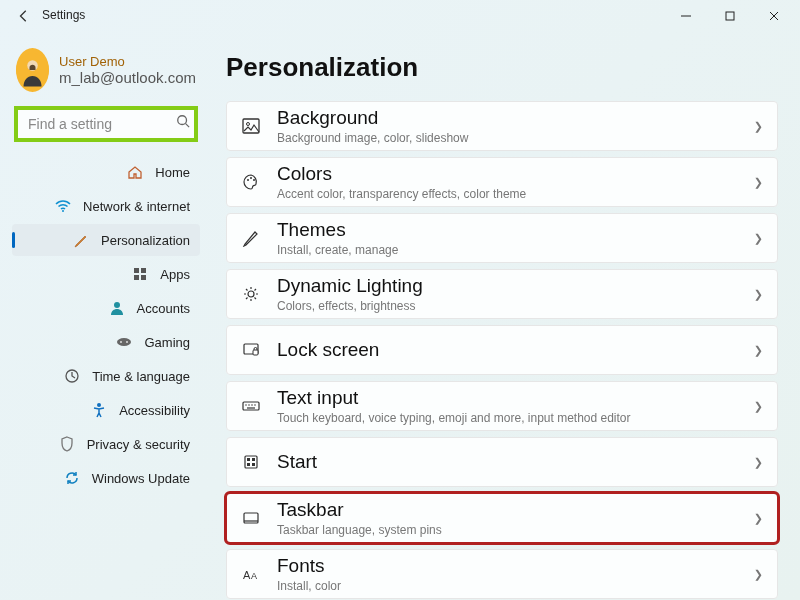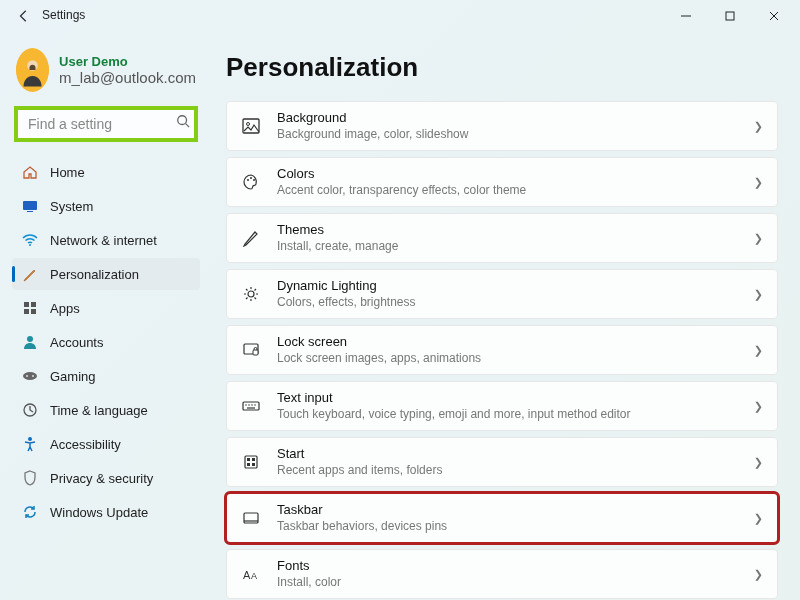--- a/index.html
+++ b/index.html
@@ -7,39 +7,39 @@
 .titlebar { height:32px; display:flex; align-items:center; padding:0 4px; }
 .titlebar-left { display:flex; align-items:flex-start; gap:10px; padding-left:12px; }
 .back-btn { width:16px; height:16px; display:flex; align-items:center; justify-content:center; color:#333; font-size:12px; }
 .titlebar-title { font-size:12px; color:#222; }
 .titlebar-right { margin-left:auto; display:flex; }
 .win-btn { width:44px; height:32px; display:flex; align-items:center; justify-content:center; color:#222; font-size:10px; }
 .main { display:flex; height:calc(600px - 32px); }
 .sidebar { width:208px; padding:10px 8px 10px 12px; display:flex; flex-direction:column; }
 .user-block { display:flex; align-items:center; gap:10px; padding:6px 4px 14px 4px; }
 .avatar { width:44px; height:44px; border-radius:50%; background:#f7b731; display:flex; align-items:center; justify-content:center; overflow:hidden; }
-.user-name { font-size:13px; font-weight:700; color:#15803d; }
+.user-name { font-size:13px; font-weight:400; color:#a16207; }
 .user-email { font-size:15px; color:#555; }
 .search-wrap { position:relative; margin:0 2px 10px 2px; }
 .search-input { width:100%; height:36px; border:4px solid #84cc16; background:#fbfdfe; padding:0 30px 0 10px; font-size:14px; color:#333; }
 .search-input::placeholder { color:#888; }
 .search-icon { position:absolute; right:8px; top:8px; color:#666; font-size:14px; }
 .nav { display:flex; flex-direction:column; gap:2px; margin-top:4px; }
-.nav-item { display:flex; align-items:center; gap:12px; height:32px; padding:0 10px; border-radius:4px; font-size:13px; color:#222; position:relative; }
+.nav-item { display:flex; align-items:center; gap:12px; height:32px; padding:0 10px; border-radius:4px; font-size:13px; color:#222; position:relative;justify-content:flex-end; }
 .nav-item.active { background:#e3ebef; }
 .nav-item.active::before { content:""; position:absolute; left:0; top:8px; bottom:8px; width:3px; background:#0067c0; border-radius:2px; }
 .nav-icon { width:16px; height:16px; display:flex; align-items:center; justify-content:center; }
 .content { flex:1; padding:14px 22px 10px 18px; overflow-y:auto; }
 .page-title { font-size:26px; font-weight:600; color:#111; margin-bottom:18px; margin-top:6px; }
 .cards { display:flex; flex-direction:column; gap:6px; }
 .card { background:#fcfefe; border:1px solid #e6e6e6; border-radius:4px; height:50px; display:flex; align-items:center; padding:0 14px; gap:16px; }
 .card.highlighted { outline:3px solid #b02020; outline-offset:-1px;align-items:center; }
 .card-icon { width:20px; height:20px; display:flex; align-items:center; justify-content:center; color:#333; flex-shrink:0; }
 .card-text { display:flex; flex-direction:column; justify-content:center; }
-.card-title { font-size:13px; color:#111; line-height:1.3; }
+.card-title { font-size:19px; color:#111; line-height:1.3; }
 .card-sub { font-size:12px; color:#777; line-height:1.3; }
 .chev { margin-left:auto; color:#777; font-size:11px; }
 svg { display:block; }
 </style>
 </head>
 <body>
 
 <div class="titlebar">
   <div class="titlebar-left">
     <div class="back-btn">
@@ -98,29 +98,20 @@
         <span class="nav-icon">
             <svg width="16" height="16" viewBox="0 0 16 16">
               <path d="M2 8l6-5 6 5v6H9v-4H7v4H2z" fill="none" stroke="#c06030" stroke-width="1.3"></path>
             </svg>
           </span>
         <span>Home</span>
       </div>
       <div class="nav-item">
         <span class="nav-icon">
             <svg width="16" height="16" viewBox="0 0 16 16">
-              <rect x="1" y="3" width="14" height="9" rx="1" fill="#2060c0"></rect>
-              <rect x="5" y="13" width="6" height="1" fill="#2060c0"></rect>
-            </svg>
-          </span>
-        <span>System</span>
-      </div>
-      <div class="nav-item">
-        <span class="nav-icon">
-            <svg width="16" height="16" viewBox="0 0 16 16">
               <path d="M1 6c4-4 10-4 14 0M3.5 8.5c2.5-2.5 6.5-2.5 9 0M6 11c1-1 3-1 4 0" fill="none" stroke="#1090d0" stroke-width="1.5"></path>
               <circle cx="8" cy="13" r="1" fill="#1090d0"></circle>
             </svg>
           </span>
         <span>Network &amp; internet</span>
       </div>
       <div class="nav-item active">
         <span class="nav-icon">
             <svg width="16" height="16" viewBox="0 0 16 16">
               <path d="M3 13l-1 2 2-1 9-9-1-1z" fill="#d08030" stroke="#a05010" stroke-width="0.5"></path>
@@ -261,21 +252,20 @@
       <div class="card">
         <span class="card-icon">
             <svg width="18" height="18" viewBox="0 0 18 18">
               <rect x="2" y="3" width="14" height="10" rx="1" fill="none" stroke="#333" stroke-width="1.2"></rect>
               <rect x="11" y="9" width="5" height="5" rx="1" fill="#fff" stroke="#333" stroke-width="1"></rect>
               <path d="M12 9V8a1.5 1.5 0 0 1 3 0v1" fill="none" stroke="#333" stroke-width="1"></path>
             </svg>
           </span>
         <div class="card-text">
           <div class="card-title">Lock screen</div>
-          <div class="card-sub">Lock screen images, apps, animations</div>
         </div>
         <span class="chev">❯</span>
       </div>
 
       <div class="card">
         <span class="card-icon">
             <svg width="18" height="18" viewBox="0 0 18 18">
               <rect x="1" y="5" width="16" height="8" rx="1" fill="none" stroke="#333" stroke-width="1.2"></rect>
               <line x1="4" y1="8" x2="4" y2="8" stroke="#333" stroke-width="1.5" stroke-linecap="round"></line>
               <line x1="7" y1="8" x2="7" y2="8" stroke="#333" stroke-width="1.5" stroke-linecap="round"></line>
@@ -296,35 +286,34 @@
             <svg width="18" height="18" viewBox="0 0 18 18">
               <rect x="3" y="3" width="12" height="12" rx="1" fill="none" stroke="#333" stroke-width="1.2"></rect>
               <rect x="5" y="5" width="3" height="3" fill="#333"></rect>
               <rect x="10" y="5" width="3" height="3" fill="#333"></rect>
               <rect x="5" y="10" width="3" height="3" fill="#333"></rect>
               <rect x="10" y="10" width="3" height="3" fill="#333"></rect>
             </svg>
           </span>
         <div class="card-text">
           <div class="card-title">Start</div>
-          <div class="card-sub">Recent apps and items, folders</div>
         </div>
         <span class="chev">❯</span>
       </div>
 
       <div class="card highlighted">
         <span class="card-icon">
             <svg width="18" height="18" viewBox="0 0 18 18">
               <rect x="2" y="4" width="14" height="10" rx="1" fill="none" stroke="#333" stroke-width="1.2"></rect>
               <line x1="2" y1="12" x2="16" y2="12" stroke="#333" stroke-width="1.2"></line>
             </svg>
           </span>
         <div class="card-text">
           <div class="card-title">Taskbar</div>
-          <div class="card-sub">Taskbar behaviors, devices pins</div>
+          <div class="card-sub">Taskbar language, system pins</div>
         </div>
         <span class="chev">❯</span>
       </div>
 
       <div class="card">
         <span class="card-icon">
             <svg width="18" height="18" viewBox="0 0 18 18">
               <text x="1" y="14" font-size="11" font-family="serif" fill="#333">A</text>
               <text x="9" y="14" font-size="9" font-family="serif" fill="#333">A</text>
             </svg>

